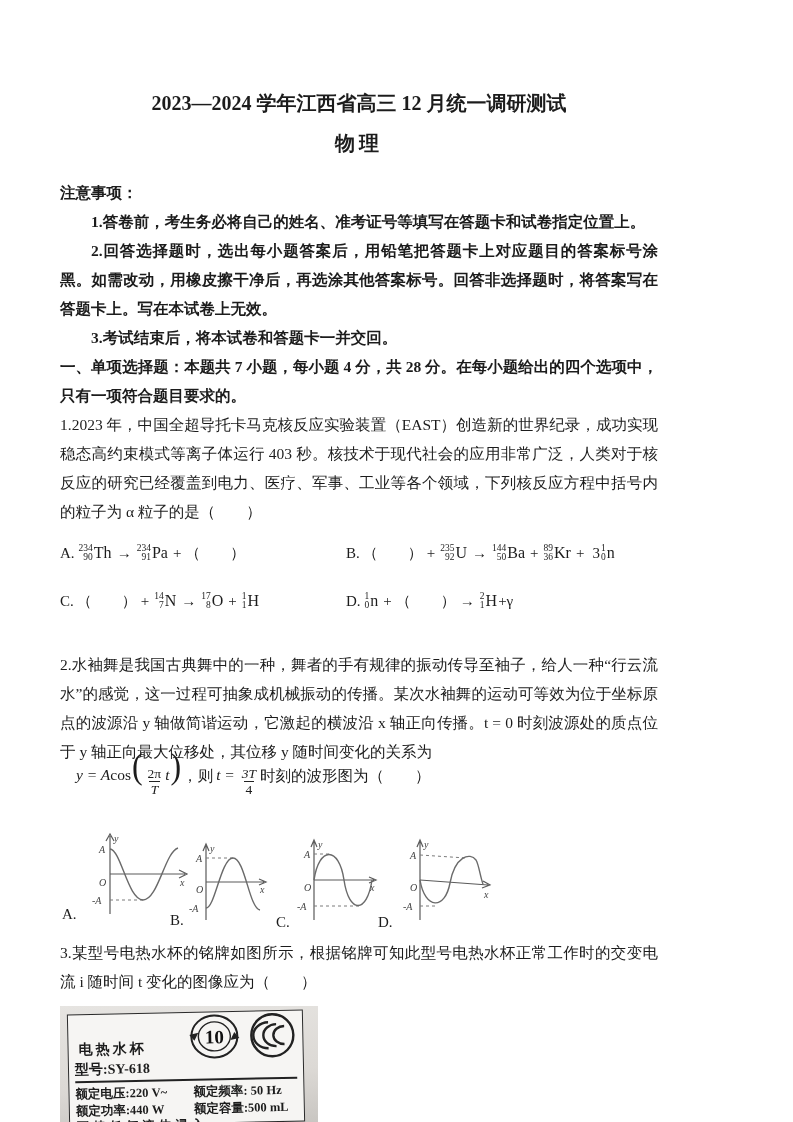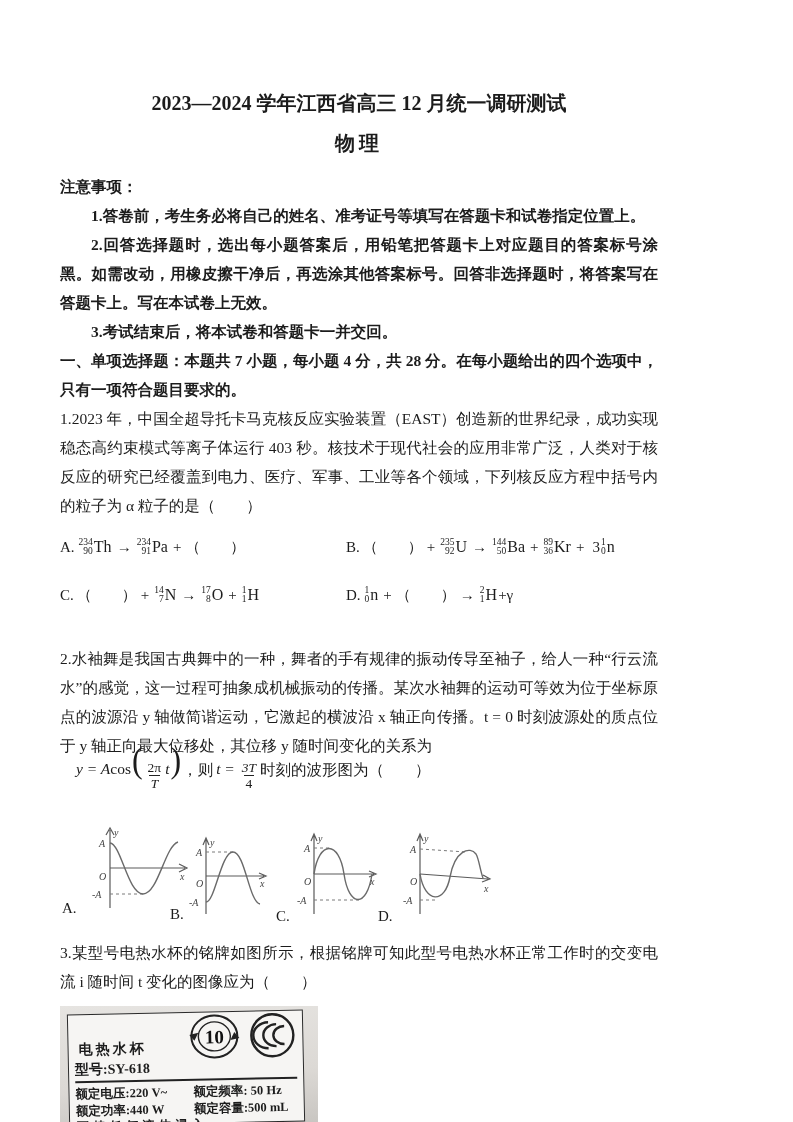--- a/index.html
+++ b/index.html
@@ -1,20 +1,20 @@
 <!DOCTYPE html>
 <html><head>
 <meta charset="utf-8">
 <style>
   html,body{margin:0;padding:0;background:#fff;}
   .page{position:relative;width:711px;height:1122px;background:#fff;box-sizing:border-box;
         padding:88px 53px 0 60px;font-family:"Liberation Serif","DejaVu Serif",serif;
         color:#1c1c1c;overflow:hidden;}
   .title{text-align:center;font-size:20px;font-weight:bold;line-height:30px;margin:0;}
-  .subject{text-align:center;font-size:20px;font-weight:bold;line-height:30px;margin:10px 0 14px 0;letter-spacing:4px;}
+  .subject{text-align:center;font-size:20px;font-weight:bold;line-height:30px;margin:10px 0 20px 0;letter-spacing:4px;}
   p.body{font-size:15.5px;line-height:29px;margin:0;text-align:justify;}
   p.ind{text-indent:2em;}
   .bold{font-weight:bold;}
   
   .optrow{display:flex;margin-top:6px;height:42px;align-items:center;font-size:15px;}
   .optcell1{width:286px;display:flex;align-items:center;}
   .optcell2{flex:1;display:flex;align-items:center;}
   .olabel{margin-right:3px;}
   .nuc{display:inline-flex;align-items:center;margin:8px 1px;}
   .st{display:inline-flex;flex-direction:column;align-items:flex-end;font-size:9.5px;line-height:9px;margin-right:1px;}
@@ -249,21 +249,21 @@
       <path class="gcurve" d="M18,42 C23,72 43,72 48,45 C53,18 68,14 74,22 C77,27 78,38 81,46"></path>
       <text class="gtxt" x="22" y="10">y</text>
       <text class="gtxt" x="8" y="21">A</text>
       <text class="gtxt" x="8" y="53">O</text>
       <text class="gtxt" x="1" y="72">-A</text>
       <text class="gtxt" x="82" y="60">x</text>
     </svg>
     <span class="glabel" style="left:318px;top:84px;">D.</span>
   </div>
 
-  <p class="body" style="margin-top:6px;">3.某型号电热水杯的铭牌如图所示，根据铭牌可知此型号电热水杯正常工作时的交变电流 i 随时间 t 变化的图像应为（　　）</p>
+  <p class="body" style="">3.某型号电热水杯的铭牌如图所示，根据铭牌可知此型号电热水杯正常工作时的交变电流 i 随时间 t 变化的图像应为（　　）</p>
 
   <div class="photo">
     <div class="plate">
       <div class="npicons">
         <svg width="56" height="52" viewBox="0 0 56 52">
           <ellipse cx="28" cy="26" rx="23" ry="21" fill="none" stroke="#222" stroke-width="2"></ellipse>
           <ellipse cx="28" cy="26" rx="16" ry="14.5" fill="none" stroke="#222" stroke-width="1.4"></ellipse>
           <path d="M8,30 L3,24 L12,22 Z" fill="#222"></path>
           <path d="M48,22 L53,28 L44,30 Z" fill="#222"></path>
           <text x="28" y="33" text-anchor="middle" font-size="19" font-weight="bold" fill="#111" font-family="Liberation Serif, serif">10</text>

